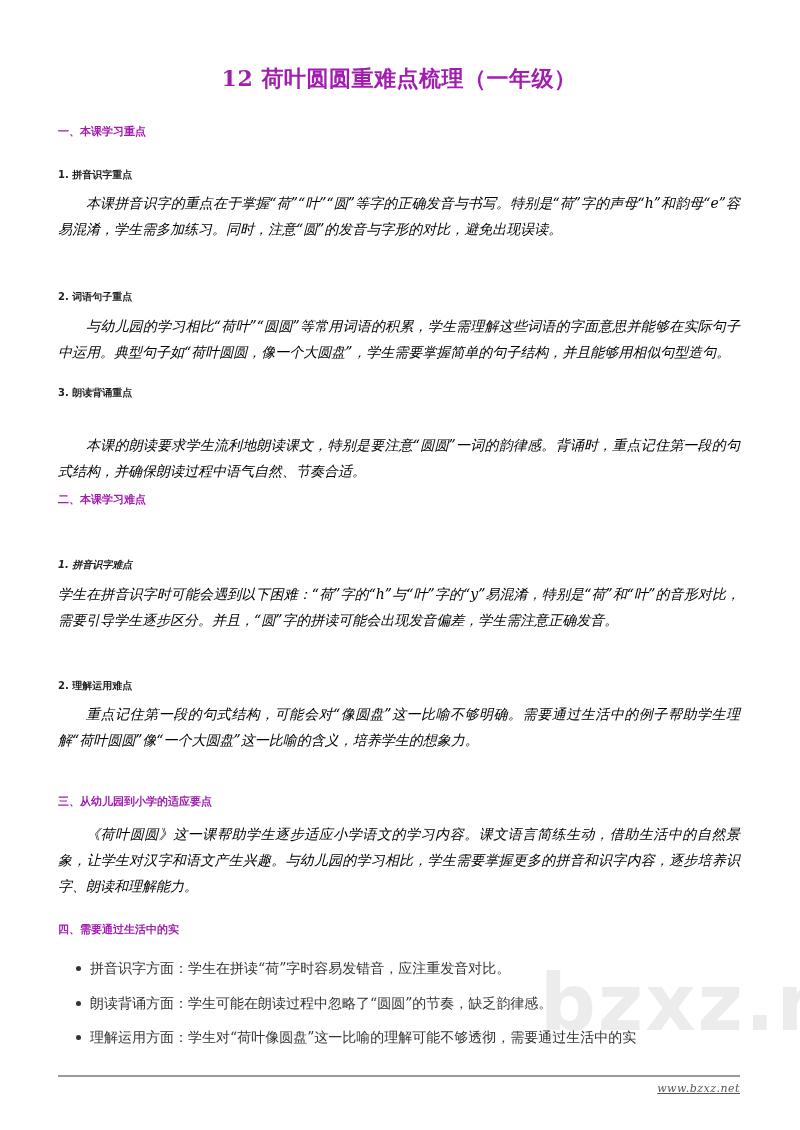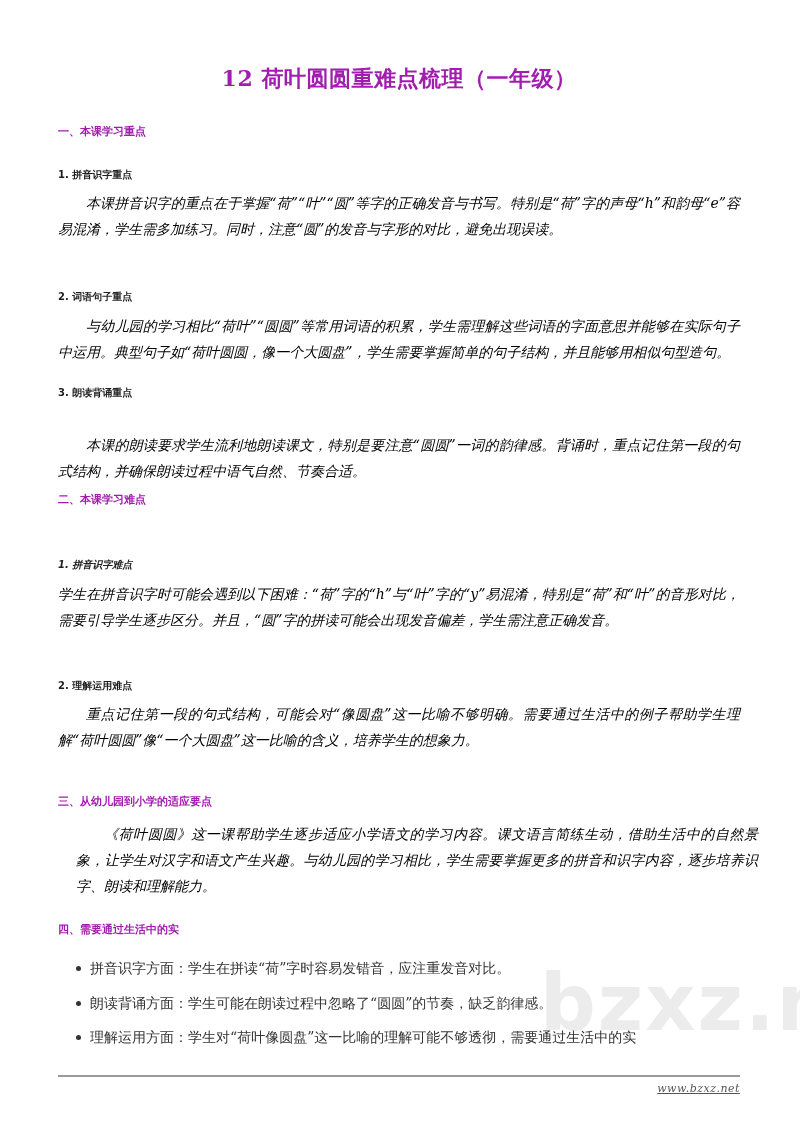--- a/index.html
+++ b/index.html
@@ -141,21 +141,21 @@
 
   <div class="h1" style="top:492px;text-align:right;">二、本课学习难点</div>
 
   <div class="h2" style="top:558px;font-style:italic;">1. 拼音识字难点</div>
   <div class="para" style="top:581px;">学生在拼音识字时可能会遇到以下困难：“荷”字的“h”与“叶”字的“y”易混淆，特别是“荷”和“叶”的音形对比，需要引导学生逐步区分。并且，“圆”字的拼读可能会出现发音偏差，学生需注意正确发音。</div>
 
   <div class="h2" style="top:679px;">2. 理解运用难点</div>
   <div class="para indent" style="top:701px;">重点记住第一段的句式结构，可能会对“像圆盘”这一比喻不够明确。需要通过生活中的例子帮助学生理解“荷叶圆圆”像“一个大圆盘”这一比喻的含义，培养学生的想象力。</div>
 
   <div class="h1" style="top:794px;">三、从幼儿园到小学的适应要点</div>
-  <div class="para indent" style="top:821px;margin-left:18px;">《荷叶圆圆》这一课帮助学生逐步适应小学语文的学习内容。课文语言简练生动，借助生活中的自然景象，让学生对汉字和语文产生兴趣。与幼儿园的学习相比，学生需要掌握更多的拼音和识字内容，逐步培养识字、朗读和理解能力。</div>
+  <div class="para indent" style="top:821px;">《荷叶圆圆》这一课帮助学生逐步适应小学语文的学习内容。课文语言简练生动，借助生活中的自然景象，让学生对汉字和语文产生兴趣。与幼儿园的学习相比，学生需要掌握更多的拼音和识字内容，逐步培养识字、朗读和理解能力。</div>
 
   <div class="h1" style="top:922px;">四、需要通过生活中的实</div>
 
   <div class="watermark">bzxz.net</div>
 
   <ul class="bullets">
     <li>
       <span class="dot"></span>
       <span>拼音识字方面：学生在拼读“荷”字时容易发错音，应注重发音对比。</span>
     </li>

